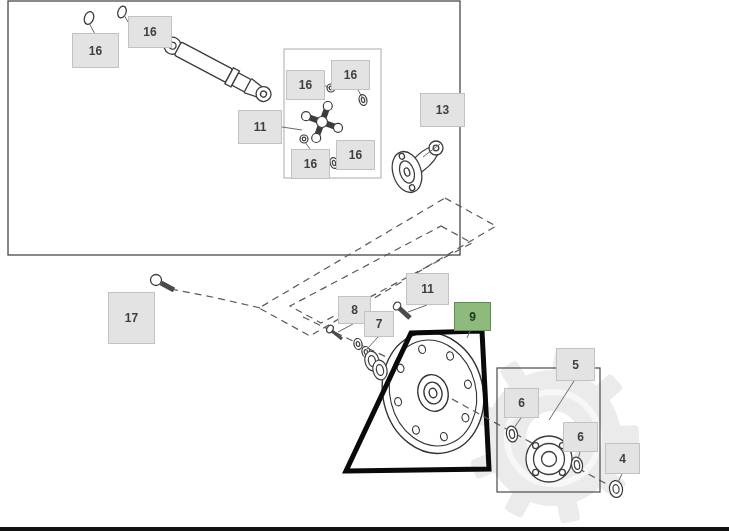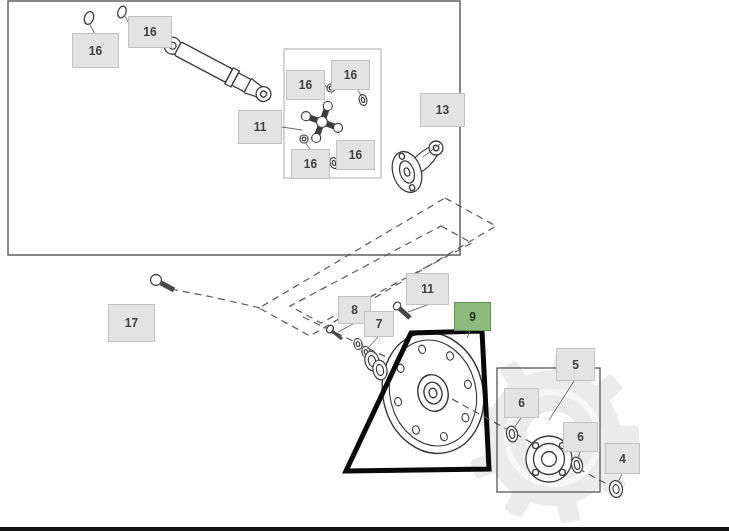--- a/index.html
+++ b/index.html
@@ -206,21 +206,21 @@
 
 <div class="labels-layer">
       <div class="plabel" style="left: 72px; top: 33px; width: 47px; height: 35px;">16</div>
       <div class="plabel" style="left: 128px; top: 16px; width: 44px; height: 32px;">16</div>
       <div class="plabel" style="left: 286px; top: 70px; width: 39px; height: 30px;">16</div>
       <div class="plabel" style="left: 331px; top: 60px; width: 39px; height: 30px;">16</div>
       <div class="plabel" style="left: 291px; top: 149px; width: 39px; height: 30px;">16</div>
       <div class="plabel" style="left: 336px; top: 140px; width: 39px; height: 30px;">16</div>
       <div class="plabel" style="left: 238px; top: 110px; width: 44px; height: 34px;">11</div>
       <div class="plabel" style="left: 420px; top: 93px; width: 45px; height: 34px;">13</div>
-      <div class="plabel" style="left: 108px; top: 304px; width: 47px; height: 38px;">17</div>
+      <div class="plabel" style="left: 108px; top: 292px; width: 47px; height: 52px;">17</div>
       <div class="plabel" style="left: 406px; top: 273px; width: 43px; height: 32px;">11</div>
       <div class="plabel" style="left: 338px; top: 296px; width: 33px; height: 28px;">8</div>
       <div class="plabel" style="left: 364px; top: 311px; width: 30px; height: 26px;">7</div>
       <div class="plabel hl" style="left: 454px; top: 302px; width: 37px; height: 29px;">9</div>
       <div class="plabel" style="left: 556px; top: 348px; width: 39px; height: 33px;">5</div>
       <div class="plabel" style="left: 504px; top: 388px; width: 35px; height: 30px;">6</div>
       <div class="plabel" style="left: 563px; top: 422px; width: 35px; height: 30px;">6</div>
       <div class="plabel" style="left: 605px; top: 443px; width: 35px; height: 31px;">4</div>
     </div>
 

